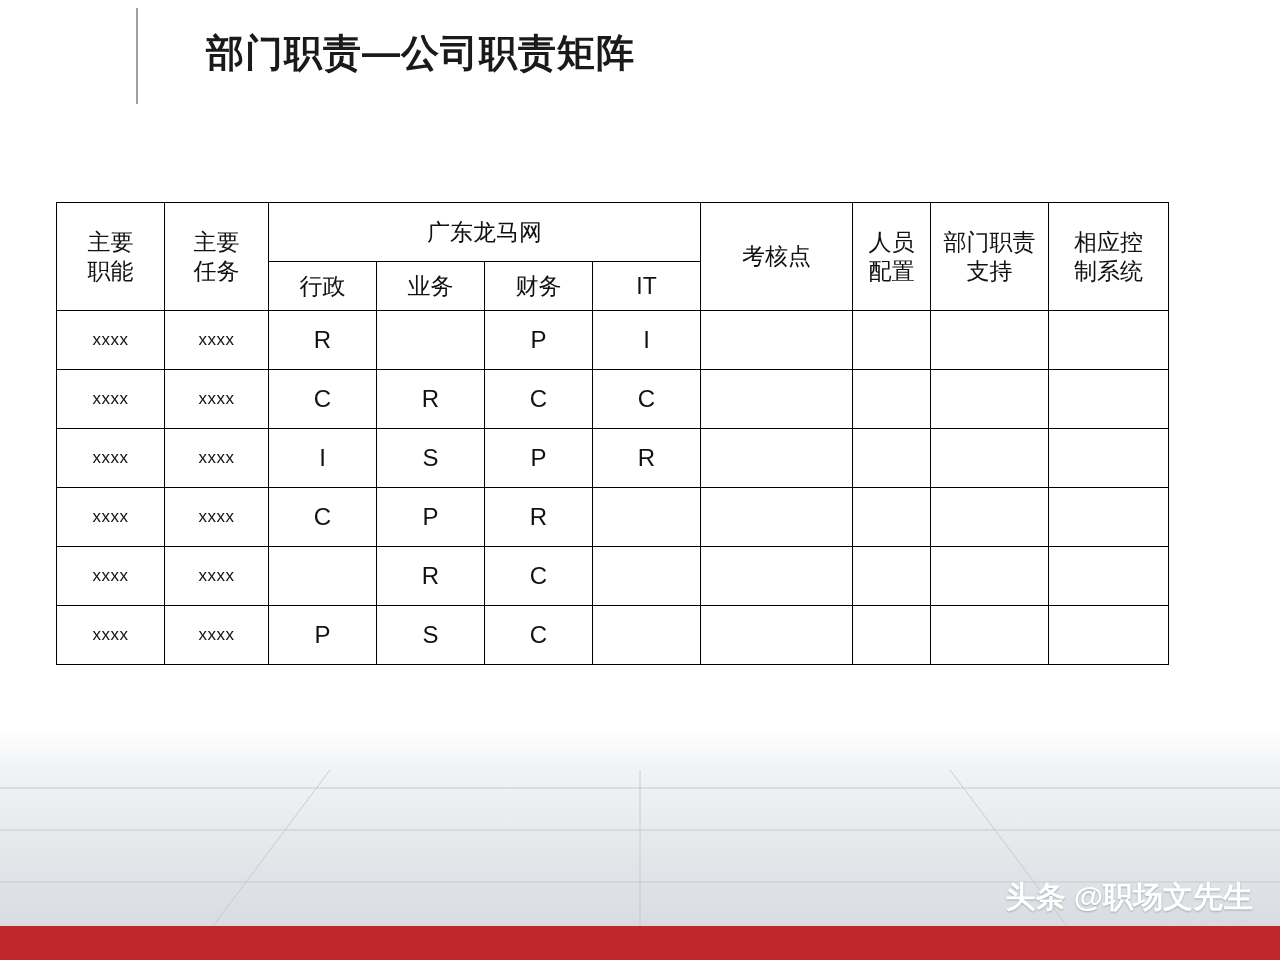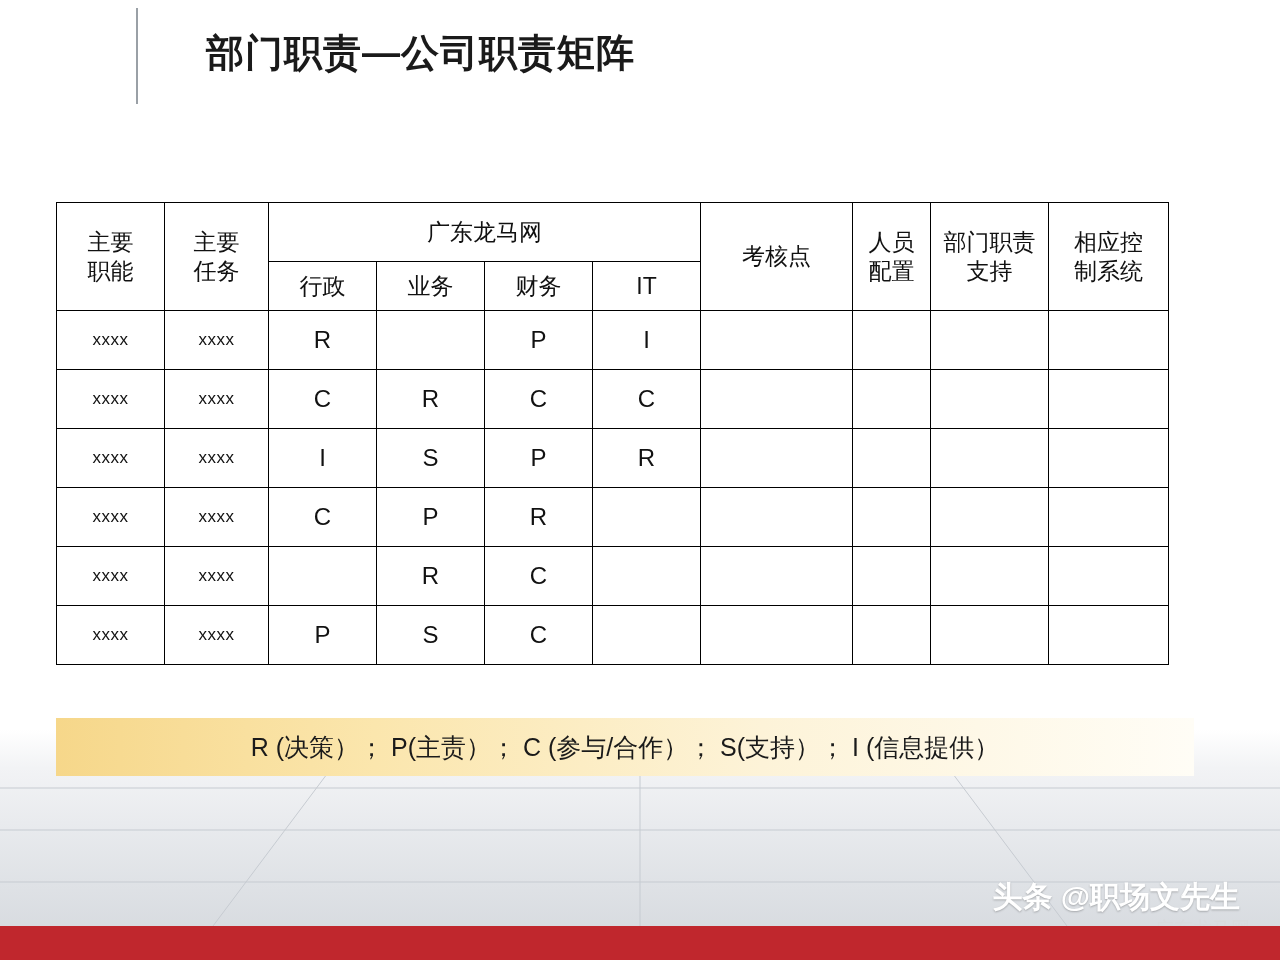--- a/index.html
+++ b/index.html
@@ -113,21 +113,21 @@
   }
   .legend span {
     font-size: 25px;
     color: #1a1a1a;
     white-space: nowrap;
   }
 
   
   .wm-main {
     position: absolute;
-    right: 40px;
+    right: 27px;
     bottom: 42px;
     font-size: 30px;
     font-weight: bold;
     color: #ffffff;
     text-shadow: 0 1px 2px rgba(0,0,0,0.25);
     white-space: nowrap;
   }
   .wm-sub {
     position: absolute;
     right: 30px;
@@ -284,21 +284,18 @@
           <td class="code-cell"></td>
           <td class="code-cell"></td>
           <td class="code-cell"></td>
           <td class="code-cell"></td>
           <td class="code-cell"></td>
         </tr>
       </tbody>
     </table>
   </div>
 
-  <div class="legend">
-    <span>R (决策）； P(主责）； C (参与/合作）； S(支持）； I (信息提供）</span>
-  </div>
 
   <div class="wm-main">头条 @职场文先生</div>
   <div class="wm-sub">广东龙马网</div>
 
   <div class="bottom-bar"></div>
 </div>
 
 </body></html>

